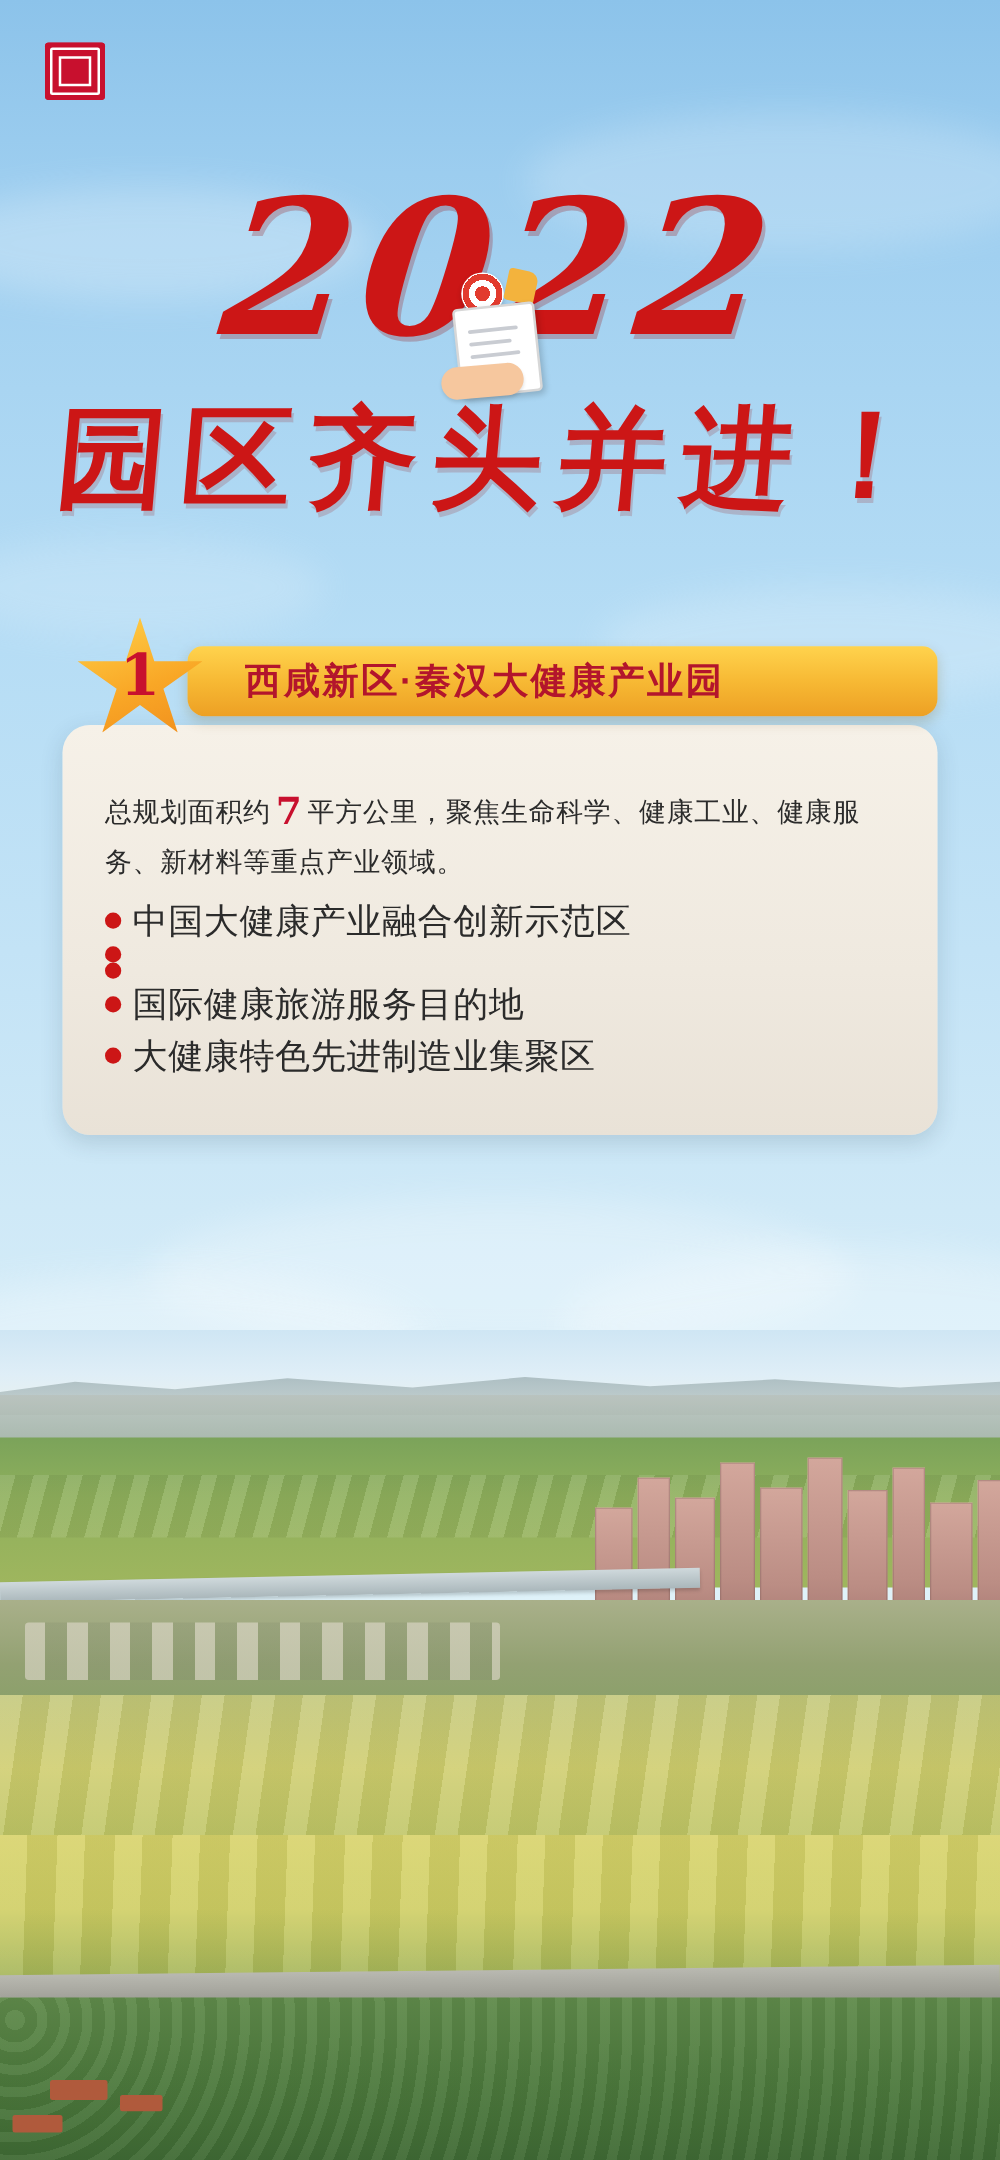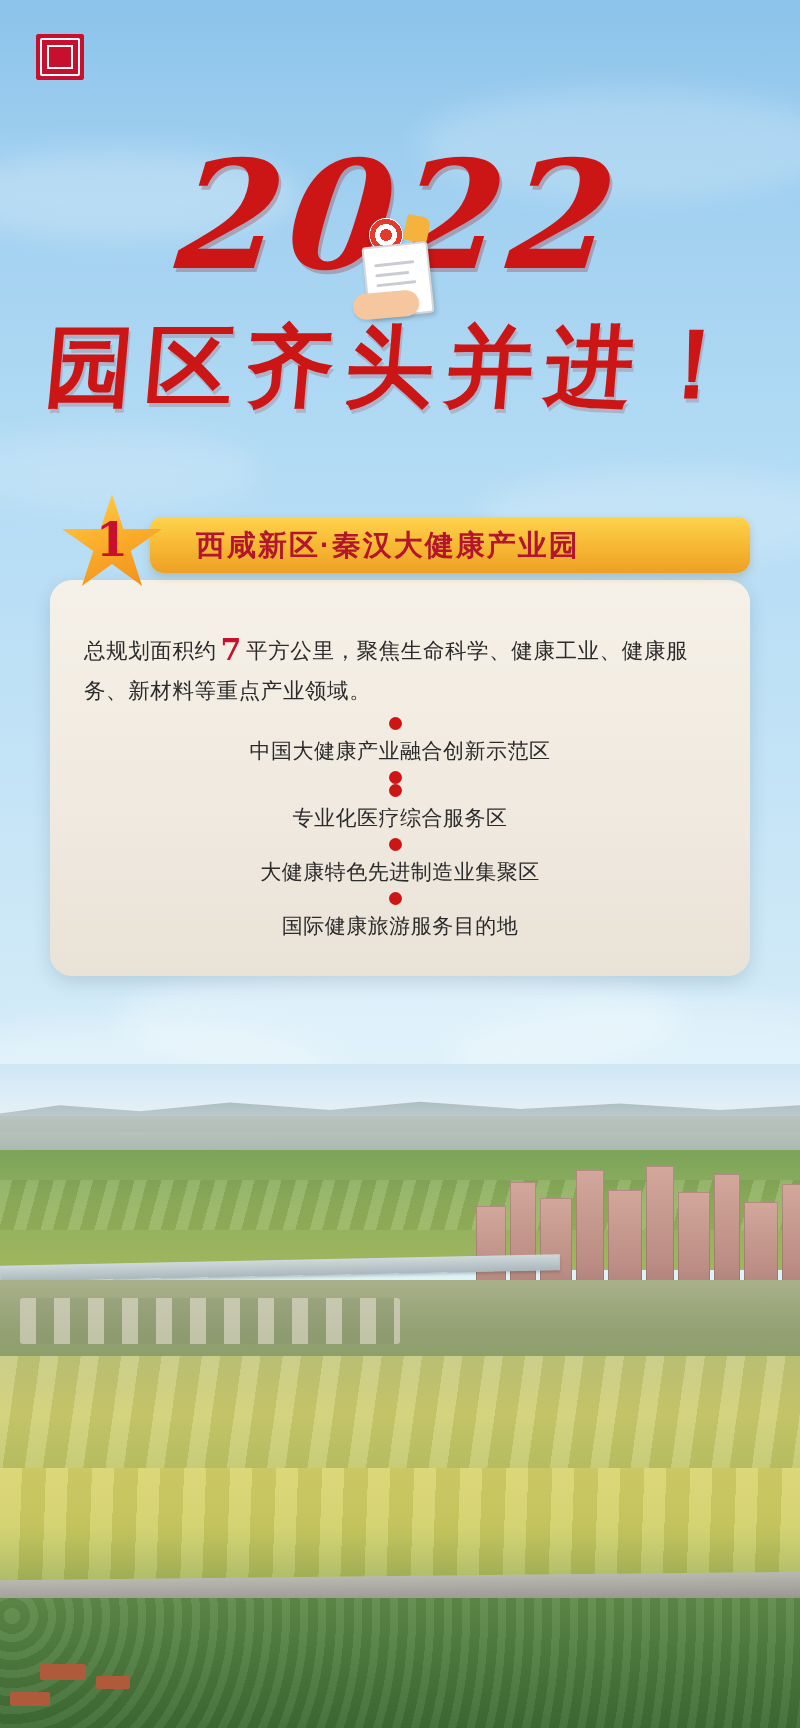--- a/index.html
+++ b/index.html
@@ -296,25 +296,24 @@
     margin: 2px 0 4px 0;
   }
   .bullets {
     list-style: none;
     margin: 0;
     padding: 0;
   }
   .bullets li {
     display: flex;
     align-items: center;
-    font-size: 21px;
+    font-size: 28px;
     color: #2b2b2b;
     line-height: 41px;
     letter-spacing: 0.5px;
-    flex-direction: column;
   }
   .dot {
     width: 13px;
     height: 13px;
     border-radius: 50%;
     background: #cc1616;
     margin-right: 9px;
     flex: none;
   }
 
@@ -499,29 +498,28 @@
       <ul class="bullets">
         <li>
           <span class="dot"></span>
           <span>中国大健康产业融合创新示范区</span>
         </li>
         <li>
           <span class="dot"></span>
         </li>
         <li>
           <span class="dot"></span>
-          <span>专业化医疗综合服务区</span>
+        </li>
+        <li>
+          <span class="dot"></span>
+          <span>国际健康旅游服务目的地</span>
         </li>
         <li>
           <span class="dot"></span>
           <span>大健康特色先进制造业集聚区</span>
-        </li>
-        <li>
-          <span class="dot"></span>
-          <span>国际健康旅游服务目的地</span>
         </li>
       </ul>
     </div>
   </div>
 
   <div class="photo">
     <div class="sky-band"></div>
     <div class="far-hills"></div>
     <div class="city-strip"></div>
     <div class="field-a"></div>

